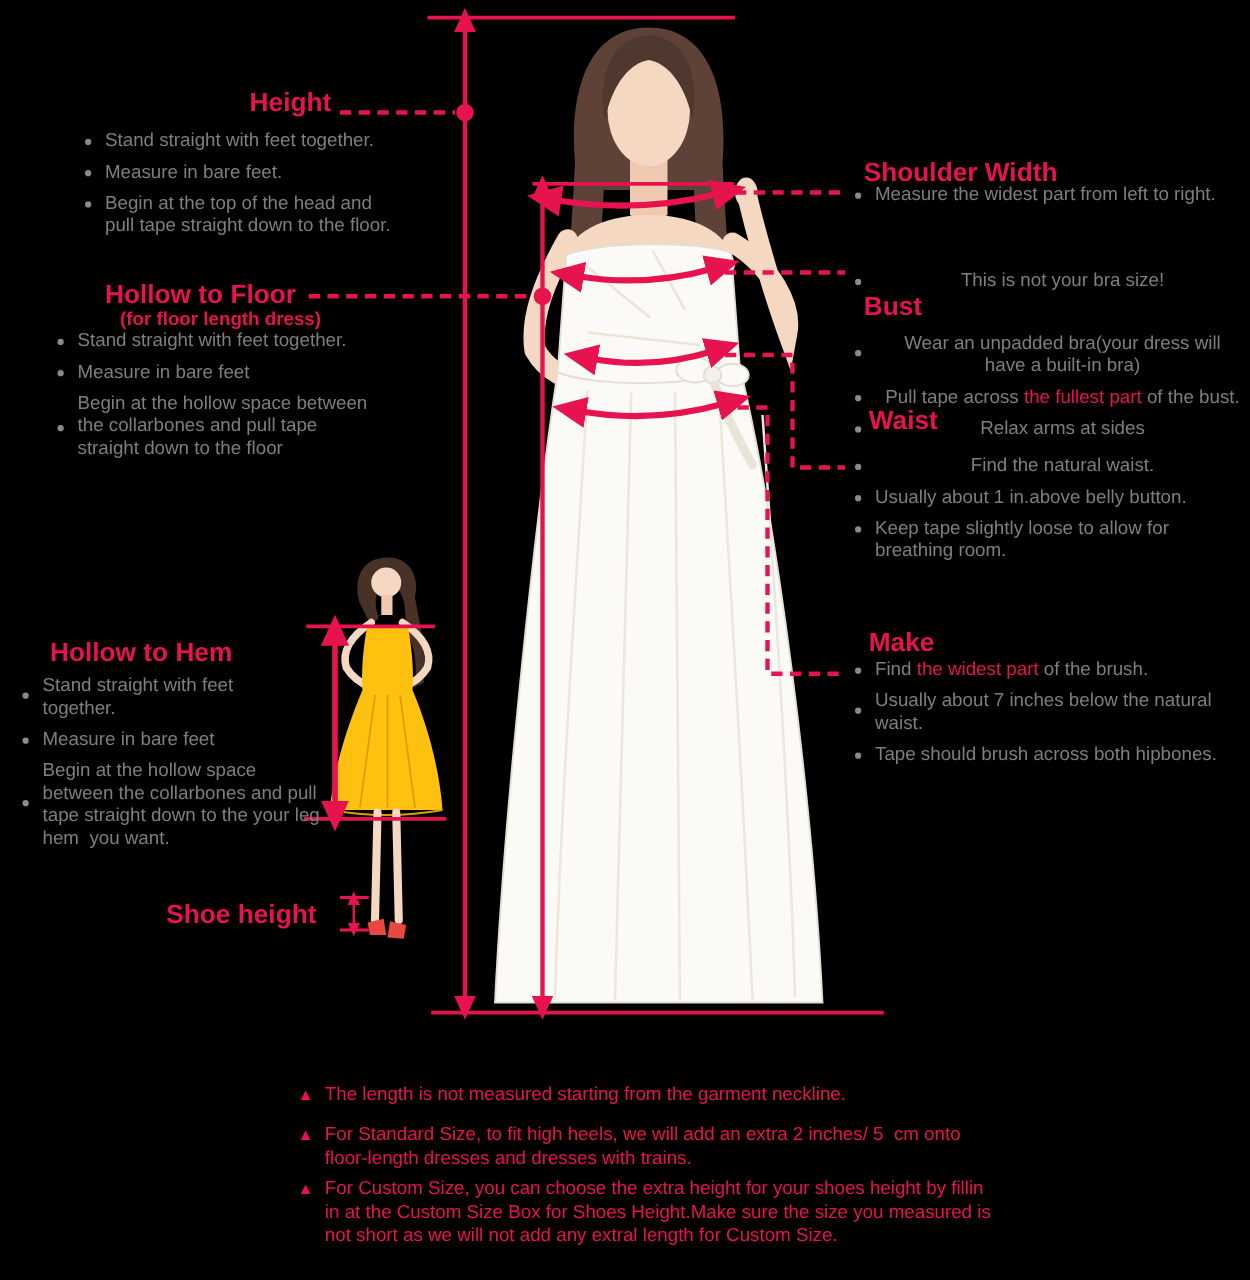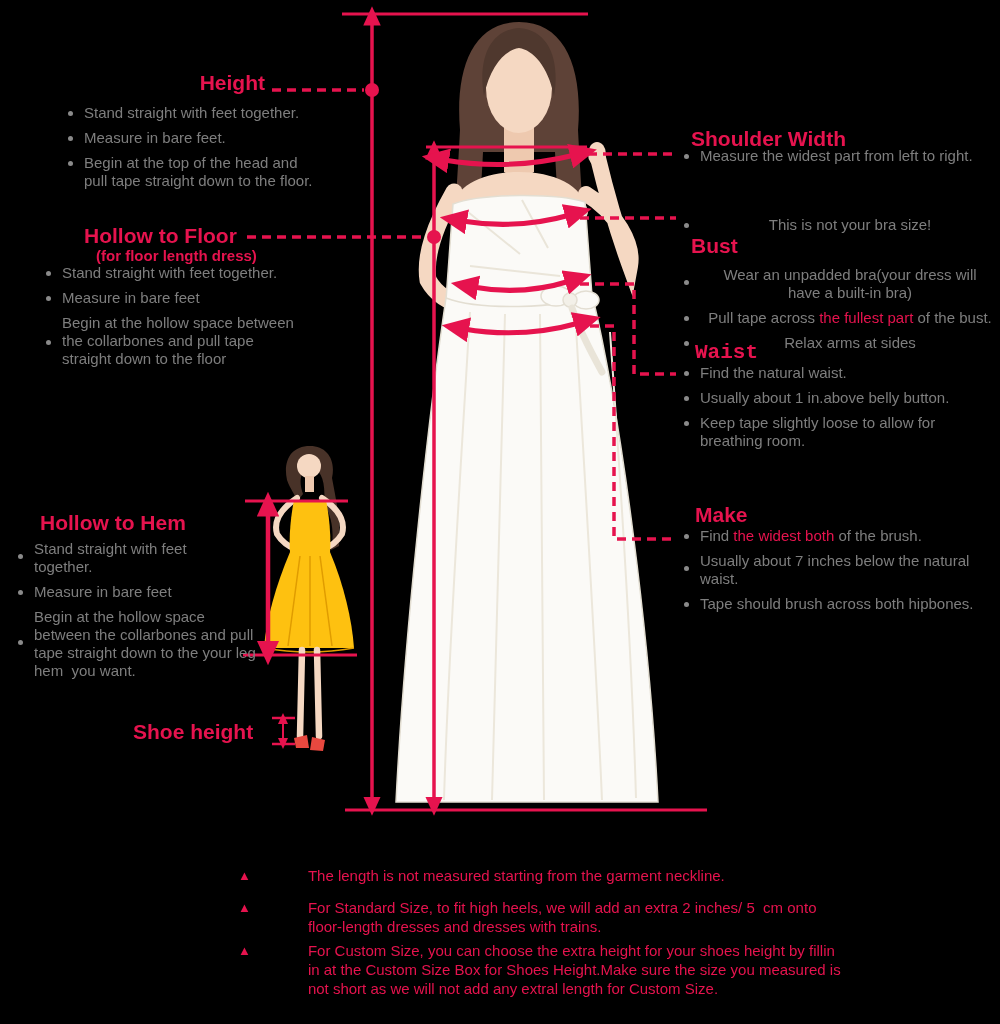--- a/index.html
+++ b/index.html
@@ -14,21 +14,21 @@
   .bullets { }
   .bullet { position:relative; margin-bottom:7px; }
   .bullet .dot { position:absolute; left:0; top:7px; width:5px; height:5px;
                  border-radius:50%; background:#8a8a8a; }
   .bullet .bt { display:block; padding-left:16px; color:#7e7e7e; font-size:15px;
                 line-height:18px; white-space:pre-wrap; }
   .hl { color:#e6134e; }
 
   .note { display:flex; gap:9px; color:#e6134e; font-size:15px; line-height:19px; }
   .note .tri { font-size:13px; line-height:19px; color:#e6134e; }
-  .note .nt { white-space:pre-wrap;margin-left:48px; }
+  .note .nt { white-space:pre-wrap; }
 
   svg { position:absolute; left:0; top:0; }
 </style>
 </head>
 <body>
 
 <div id="canvas">
 
   <svg width="1000" height="1024" viewBox="0 0 1000 1024" aria-hidden="true">
 
@@ -211,42 +211,42 @@
     <div class="bullet" style="padding-left:8px;">
       <span class="dot" style="left:8px;"></span>
       <span class="bt"><span>Pull tape across </span><span class="hl">the fullest part</span><span> of the bust.</span></span>
     </div>
     <div class="bullet" style="padding-left:8px;">
       <span class="dot" style="left:8px;"></span>
       <span class="bt"><span>Relax arms at sides</span><span class="hl"></span><span></span></span>
     </div>
   </div>
 
-  <div class="abs heading" style="left:695px; top:341px;font-family:Liberation Mono, monospace;">Waist</div>
+  <div class="abs heading" style="left:695px; top:325px;">Waist</div>
   <div class="abs bullets" style="left:676px; top:364px; width:324px;">
-    <div class="bullet" style="padding-left:8px;">
+    <div class="bullet" style="padding-left:8px;text-align:center;">
       <span class="dot" style="left:8px;"></span>
       <span class="bt">Find the natural waist.</span>
     </div>
     <div class="bullet" style="padding-left:8px;">
       <span class="dot" style="left:8px;"></span>
       <span class="bt">Usually about 1 in.above belly button.</span>
     </div>
     <div class="bullet" style="padding-left:8px;">
       <span class="dot" style="left:8px;"></span>
       <span class="bt">Keep tape slightly loose to allow for
 breathing room.</span>
     </div>
   </div>
 
   <div class="abs heading" style="left:695px; top:503px;">Make</div>
   <div class="abs bullets" style="left:676px; top:527px; width:330px;">
     <div class="bullet" style="padding-left:8px;">
       <span class="dot" style="left:8px;"></span>
-      <span class="bt"><span>Find </span><span class="hl">the widest both</span><span> of the brush.</span></span>
+      <span class="bt"><span>Find </span><span class="hl">the widest part</span><span> of the brush.</span></span>
     </div>
     <div class="bullet" style="padding-left:8px;">
       <span class="dot" style="left:8px; top:14px;"></span>
       <span class="bt"><span>Usually about 7 inches below the natural
 waist.</span><span class="hl"></span><span></span></span>
     </div>
     <div class="bullet" style="padding-left:8px;">
       <span class="dot" style="left:8px;"></span>
       <span class="bt"><span>Tape should brush across both hipbones.</span><span class="hl"></span><span></span></span>
     </div>

